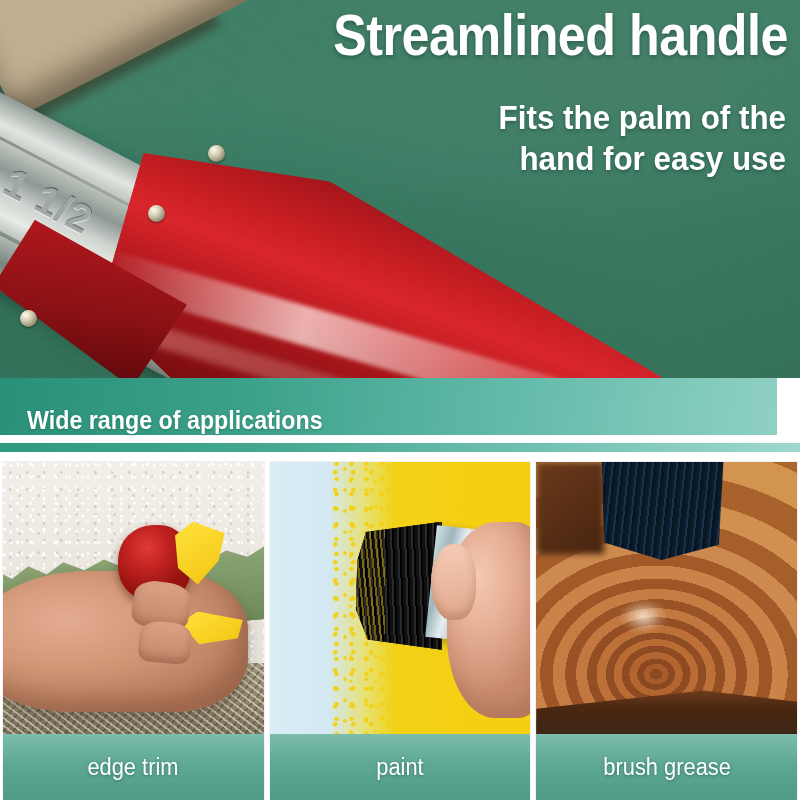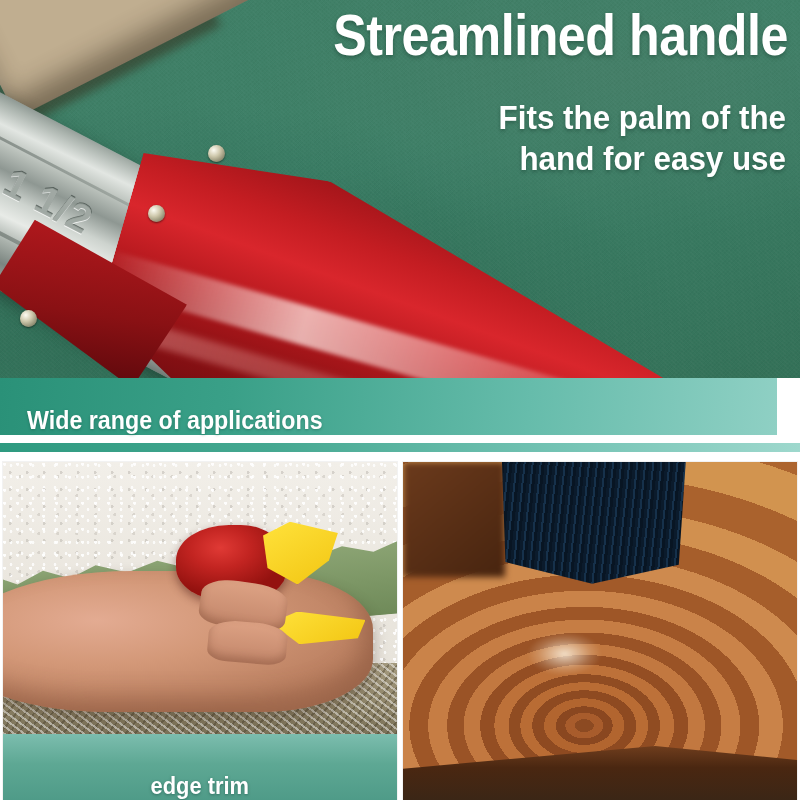--- a/index.html
+++ b/index.html
@@ -155,22 +155,22 @@
   .panel{
     position:relative; flex:1 1 0; height:338px;
     background:#fff; overflow:hidden;
     display:flex; flex-direction:column;
     box-shadow:0 0 0 1px rgba(0,0,0,.05);
   }
   .panel-photo{ position:relative; flex:1 1 auto; overflow:hidden; }
   .panel-caption{
     flex:0 0 66px; height:66px;
     background:linear-gradient(180deg, #7cbdae 0%, #5ea894 45%, #4f9b88 100%);
-    display:flex; align-items:flex-end; justify-content:center;
-    color:#fff; font-size:23px; font-weight:700;
+    display:flex; align-items:center; justify-content:center;
+    color:#fff; font-size:23px; font-weight:400;
     text-shadow:0 1px 3px rgba(20,70,58,.5);
   }
   .panel-caption span{ transform:scaleX(.95); display:block; }
 
   
   .p1-wall{
     position:absolute; inset:0;
     background:
       linear-gradient(180deg,#f2efe9 0%, #eae6de 48%, #e6e2da 100%);
   }
@@ -405,26 +405,42 @@
         <div class="p1-yellow y1"></div>
         <div class="p1-yellow y2"></div>
         <div class="p1-finger f1"></div>
         <div class="p1-finger f2"></div>
       </div>
       <figcaption class="panel-caption">
         <span>edge trim</span>
       </figcaption>
     </figure>
 
+    <figure class="panel">
+      <div class="panel-photo">
+        <div class="p2-wall"></div>
+        <div class="p2-spray"></div>
+        <div class="p2-bristles"></div>
+        <div class="p2-ferrule"></div>
+        <div class="p2-hand"></div>
+        <div class="p2-thumb"></div>
+      </div>
+      <figcaption class="panel-caption">
+        <span>paint</span>
+      </figcaption>
+    </figure>
 
 
     <figure class="panel">
       <div class="panel-photo">
         <div class="p4-wood"></div>
         <div class="p4-darkL"></div>
         <div class="p4-brush"></div>
         <div class="p4-sheen"></div>
         <div class="p4-edge"></div>
       </div>
+      <figcaption class="panel-caption">
+        <span>brush grease</span>
+      </figcaption>
     </figure>
 
   </section>
 </div>
 
 </body></html>

